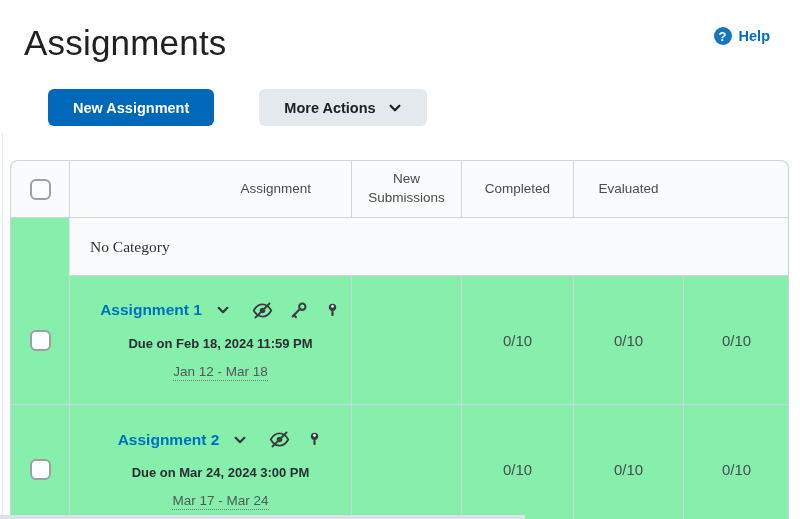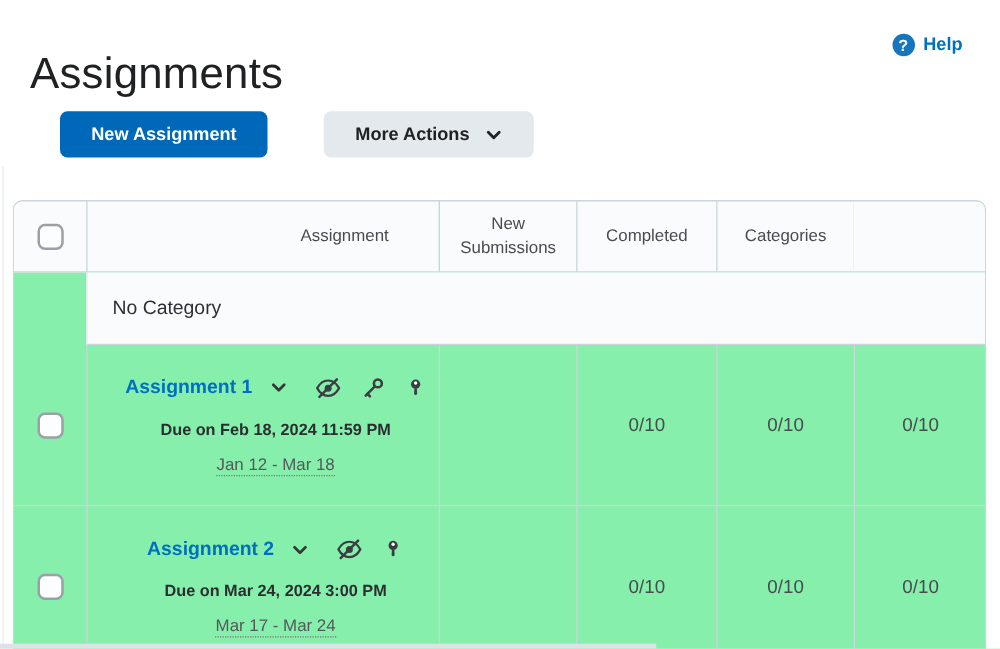--- a/index.html
+++ b/index.html
@@ -4,21 +4,21 @@
 <style>
   * { box-sizing: border-box; }
   html,body { margin:0; padding:0; }
   body {
     width:800px; height:519px; position:relative; overflow:hidden;
     background:#ffffff; font-family:"Liberation Sans", sans-serif;
     color:#202122;
   }
 
   .page-title {
-    position:absolute; left:24px; top:16px;
+    position:absolute; left:24px; top:0;
     font-size:35px; font-weight:400; color:#202122; letter-spacing:.2px;
   }
 
   .help-link {
     position:absolute; right:30px; top:27px;
     display:flex; align-items:center; gap:7px;
     color:#006fbf; font-size:14.5px; font-weight:bold; cursor:pointer;
   }
   .help-icon {
     width:18px; height:18px; border-radius:50%;
@@ -66,21 +66,21 @@
   .th-assignment { justify-content:flex-end; padding-right:40px; text-align:right; }
 
   .checkbox {
     width:21px; height:21px; border:2px solid #9aa0a5; border-radius:6px;
     background:#fcfdfe; margin:0 auto; cursor:pointer;
   }
   .cb-cell { justify-content:center; }
 
   .category-cell {
     grid-column:2 / 7; padding-left:20px;
-    font-size:15.5px; color:#2e3133; border-left:1px solid #e2e7ec;
+    font-size:15.5px; color:#2e3133; border-left:1px solid #e2e7ec;font-family:Liberation Serif, serif;
   }
 
   .assignment-cell {
     flex-direction:column; align-items:center; justify-content:center;
     padding-left:20px; gap:0;
   }
   .name-line { display:flex; align-items:center; }
   .assignment-link {
     color:#006fbf; font-size:15.5px; font-weight:bold; cursor:pointer;
   }
@@ -118,21 +118,21 @@
 <div class="left-edge-line"></div>
 
 <div class="assignments-table">
 
   <div class="cell cb-cell head-bg b-border">
     <span class="checkbox"></span>
   </div>
   <div class="cell th th-assignment head-bg b-border v-border">Assignment</div>
   <div class="cell th head-bg b-border v-border">New Submissions</div>
   <div class="cell th head-bg b-border v-border">Completed</div>
-  <div class="cell th head-bg b-border v-border">Categories</div>
+  <div class="cell th head-bg b-border v-border">Evaluated</div>
 
   <div class="cell head-bg b-border"></div>
   <div class="cell head-bg b-border category-cell">No Category</div>
 
   <div class="cell cb-cell b-border">
     <span class="checkbox"></span>
   </div>
   <div class="cell assignment-cell b-border v-border">
     <div class="name-line">
       <span class="assignment-link">Assignment 1</span>

